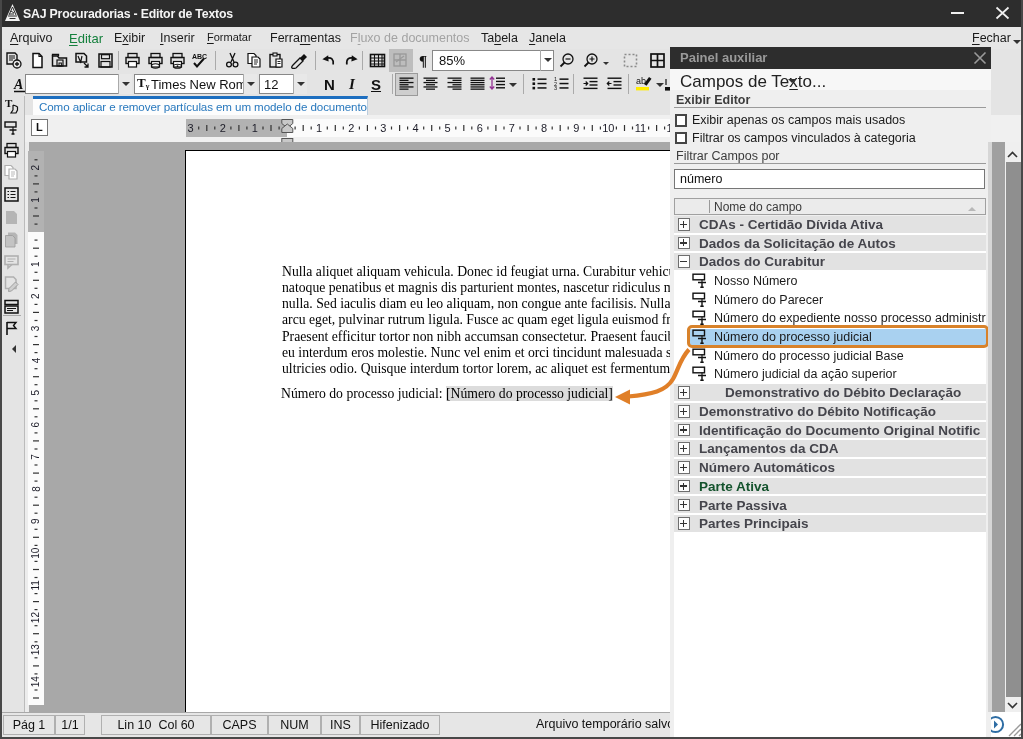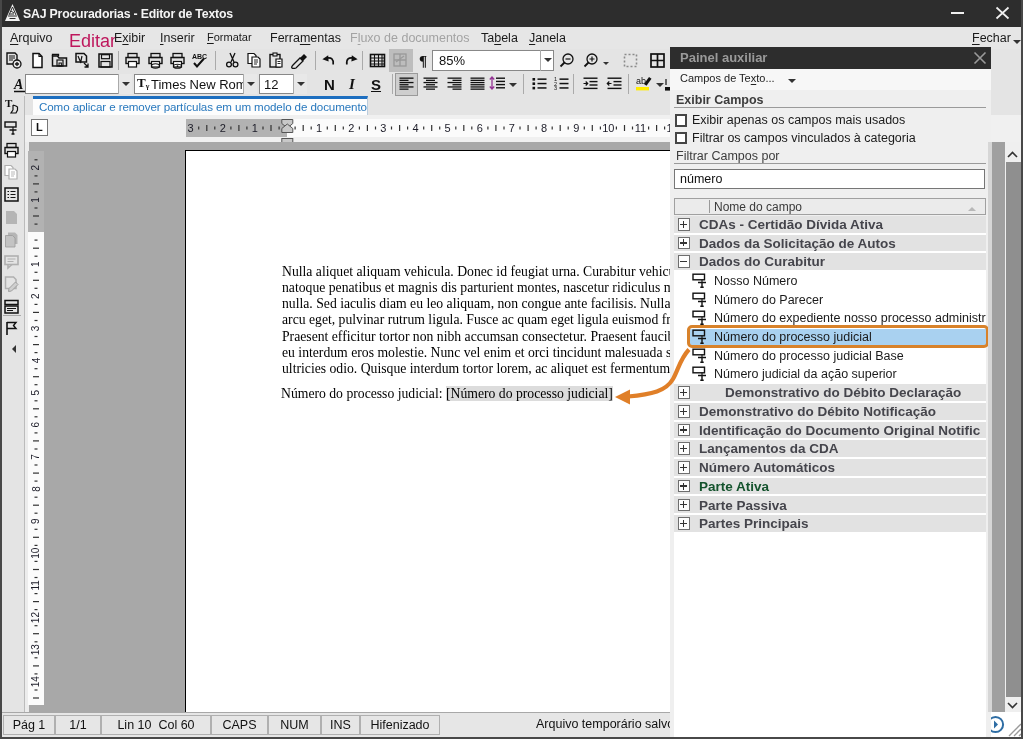--- a/index.html
+++ b/index.html
@@ -14,21 +14,21 @@
     <path d="M8.5 1 L16 18 H1 Z" fill="#f2f2f2"></path>
     <path d="M8.5 4 L5 12 M8.5 4 L12 12 M4 13 L13 13 M5.5 15.5 L11.5 15.5 M7 8 L10 10 M6 11 l4 0" stroke="#2d2d2d" stroke-width="1" fill="none"></path>
   </svg>
 <div class="abs" style="left:23px;top:7px;font-size:12.3px;letter-spacing:-0.2px;font-weight:bold;color:#f5f5f5">SAJ Procuradorias - Editor de Textos</div>
 <div class="abs" style="left:951px;top:12px;width:13px;height:2px;background:#f0f0f0"></div>
 <svg class="abs" style="left:995px;top:6px" width="15" height="14" viewBox="0 0 15 14">
     <path d="M1.5 1.5 L13.5 12.5 M13.5 1.5 L1.5 12.5" stroke="#f0f0f0" stroke-width="1.7"></path>
   </svg>
 <div class="abs" style="left:0;top:27px;width:1023px;height:22px;background:#e6e6e6"></div>
 <div class="abs" style="left:10px;top:31px;font-size:12.5px;color:#1a1a1a"><u>A</u>rquivo</div>
-<div class="abs" style="left:69px;top:31px;font-size:18px;color:#be185d"><u>E</u>ditar</div>
+<div class="abs" style="left:69px;top:31px;font-size:13px;color:#15803d"><u>E</u>ditar</div>
 <div class="abs" style="left:114px;top:31px;font-size:12.5px;color:#1a1a1a">E<u>x</u>ibir</div>
 <div class="abs" style="left:160px;top:31px;font-size:12.5px;color:#1a1a1a"><u>I</u>nserir</div>
 <div class="abs" style="left:207px;top:31px;font-size:11px;color:#1a1a1a"><u>F</u>ormatar</div>
 <div class="abs" style="left:270px;top:31px;font-size:12.5px;color:#1a1a1a">Ferra<u>m</u>entas</div>
 <div class="abs" style="left:350px;top:31px;font-size:12.5px;color:#a3a3a3">F<u>l</u>uxo de documentos</div>
 <div class="abs" style="left:481px;top:31px;font-size:12.5px;color:#1a1a1a">Ta<u>b</u>ela</div>
 <div class="abs" style="left:529px;top:31px;font-size:12.5px;color:#1a1a1a"><u>J</u>anela</div>
 <div class="abs" style="left:972px;top:31px;font-size:12.5px;color:#1a1a1a"><u>F</u>echar</div>
 <div class="abs" style="left:1013px;top:40px;width:0;height:0;border:4px solid transparent;border-top-color:#333"></div>
 <div class="abs" style="left:0;top:49px;width:1023px;height:23px;background:#e4e4e4"></div>
@@ -498,21 +498,21 @@
     <path d="M4 10.5 h9 M4 12.5 h6" stroke="#111" stroke-width="1.1"></path>
   </svg>
 <div class="abs" style="left:3px;top:315px;width:18px;height:1px;background:#aaa"></div>
 <svg style="position:absolute;left:3px;top:320px" width="17" height="17" viewBox="0 0 17 17">
     <path d="M4 2.5 h9 l-2.5 3 l2.5 3 h-9" fill="none" stroke="#111" stroke-width="1.4"></path>
     <path d="M4 2 v13" stroke="#111" stroke-width="1.6"></path>
   </svg>
 <div class="abs" style="left:8px;top:345px;width:0;height:0;border:4px solid transparent;border-right-color:#333"></div>
 <div class="abs" style="left:0;top:712px;width:670px;height:25px;background:#e6e6e6;border-top:1px solid #a8a8a8"></div>
 <div class="abs" style="left:3px;top:714.5px;width:52px;height:20px;border:1px solid #b0b0b0;font-size:12.5px;color:#111;text-align:center;line-height:19px;white-space:nowrap;overflow:hidden">Pág 1</div>
-<div class="abs" style="left:55px;top:714.5px;width:46px;height:20px;border:1px solid #b0b0b0;font-size:12.5px;color:#111;text-align:center;line-height:19px;white-space:nowrap;overflow:hidden">1/1</div>
+<div class="abs" style="left:55px;top:714.5px;width:30px;height:20px;border:1px solid #b0b0b0;font-size:12.5px;color:#111;text-align:center;line-height:19px;white-space:nowrap;overflow:hidden">1/1</div>
 <div class="abs" style="left:101px;top:714.5px;width:110px;height:20px;border:1px solid #b0b0b0;font-size:12.5px;color:#111;text-align:center;line-height:19px;white-space:nowrap;overflow:hidden">Lin 10&nbsp; Col 60</div>
 <div class="abs" style="left:211px;top:714.5px;width:57px;height:20px;border:1px solid #b0b0b0;font-size:12.5px;color:#111;text-align:center;line-height:19px;white-space:nowrap;overflow:hidden">CAPS</div>
 <div class="abs" style="left:268px;top:714.5px;width:53px;height:20px;border:1px solid #b0b0b0;font-size:12.5px;color:#111;text-align:center;line-height:19px;white-space:nowrap;overflow:hidden">NUM</div>
 <div class="abs" style="left:321px;top:714.5px;width:39px;height:20px;border:1px solid #b0b0b0;font-size:12.5px;color:#111;text-align:center;line-height:19px;white-space:nowrap;overflow:hidden">INS</div>
 <div class="abs" style="left:360px;top:714.5px;width:80px;height:20px;border:1px solid #b0b0b0;font-size:12.5px;color:#111;text-align:center;line-height:19px;white-space:nowrap;overflow:hidden">Hifenizado</div>
 <div class="abs" style="left:440px;top:714.5px;width:230px;height:20px;overflow:hidden">
     <div style="position:absolute;left:96px;top:0;font-size:12.5px;color:#111;line-height:19px;white-space:nowrap">Arquivo temporário salvo</div>
   </div>
 <div class="abs" style="left:670px;top:712px;width:351px;height:25px;background:#fff"></div>
 <svg class="abs" style="left:986px;top:715px" width="19" height="19" viewBox="0 0 19 19">
@@ -533,23 +533,23 @@
 <svg class="abs" style="left:1006px;top:699px;z-index:21" width="13" height="12" viewBox="0 0 13 12">
     <path d="M2 4 L6.5 8.5 L11 4" fill="none" stroke="#333" stroke-width="1.6"></path>
   </svg>
 <div class="abs" style="left:670px;top:47px;width:321px;height:690px;background:#efefef;z-index:10"></div>
 <div class="abs" style="left:670px;top:47px;width:321px;height:22px;background:#2d2d2d;z-index:11"></div>
 <div class="abs" style="left:680px;top:50px;font-size:13px;font-weight:bold;color:#9a9a9a;z-index:12">Painel auxiliar</div>
 <svg class="abs" style="left:972px;top:50px;z-index:12" width="16" height="16" viewBox="0 0 16 16">
     <path d="M2.5 2.5 L13.5 13.5 M13.5 2.5 L2.5 13.5" stroke="#9a9a9a" stroke-width="1.6"></path>
   </svg>
 <div class="abs" style="left:670px;top:69px;width:321px;height:21px;background:#f7f7f7;z-index:11"></div>
-<div class="abs" style="left:680px;top:72px;font-size:11px;color:#222;z-index:12">Campos de Te<u>x</u>to...</div>
+<div class="abs" style="left:680px;top:72px;font-size:17px;color:#222;z-index:12">Campos de Te<u>x</u>to...</div>
 <div class="abs" style="left:788px;top:79px;width:0;height:0;border:4px solid transparent;border-top-color:#333;z-index:12"></div>
-<div class="abs" style="left:676px;top:93px;font-size:12.5px;font-weight:bold;color:#3c3c3c;z-index:12">Exibir Campos</div>
+<div class="abs" style="left:676px;top:93px;font-size:12.5px;font-weight:bold;color:#3c3c3c;z-index:12">Exibir Editor</div>
 <div class="abs" style="left:674px;top:107px;width:312px;height:1px;background:#9a9a9a;z-index:12"></div>
 <div class="abs" style="left:674.5px;top:114px;width:12.5px;height:12.5px;background:#fff;border:2px solid #454545;z-index:12"></div>
 <div class="abs" style="left:692px;top:113px;font-size:12.5px;color:#1a1a1a;z-index:12">Exibir apenas os campos mais usados</div>
 <div class="abs" style="left:674.5px;top:131.5px;width:12.5px;height:12.5px;background:#fff;border:2px solid #454545;z-index:12"></div>
 <div class="abs" style="left:692px;top:130.5px;font-size:12.5px;color:#1a1a1a;z-index:12">Filtrar os campos vinculados à categoria</div>
 <div class="abs" style="left:676px;top:149px;font-size:12.5px;font-weight:normal;color:#3c3c3c;z-index:12">Filtrar Campos por</div>
 <div class="abs" style="left:674px;top:163px;width:312px;height:1px;background:#9a9a9a;z-index:12"></div>
 <div class="abs" style="left:674px;top:169px;width:311px;height:20px;background:#fff;border:1px solid #767676;z-index:12"></div>
 <div class="abs" style="left:680px;top:172px;font-size:12.5px;color:#111;z-index:13">número</div>
 <div class="abs" style="left:674px;top:198px;width:312px;height:17px;background:#ebebeb;border:1px solid #a0a0a0;z-index:12"></div>

